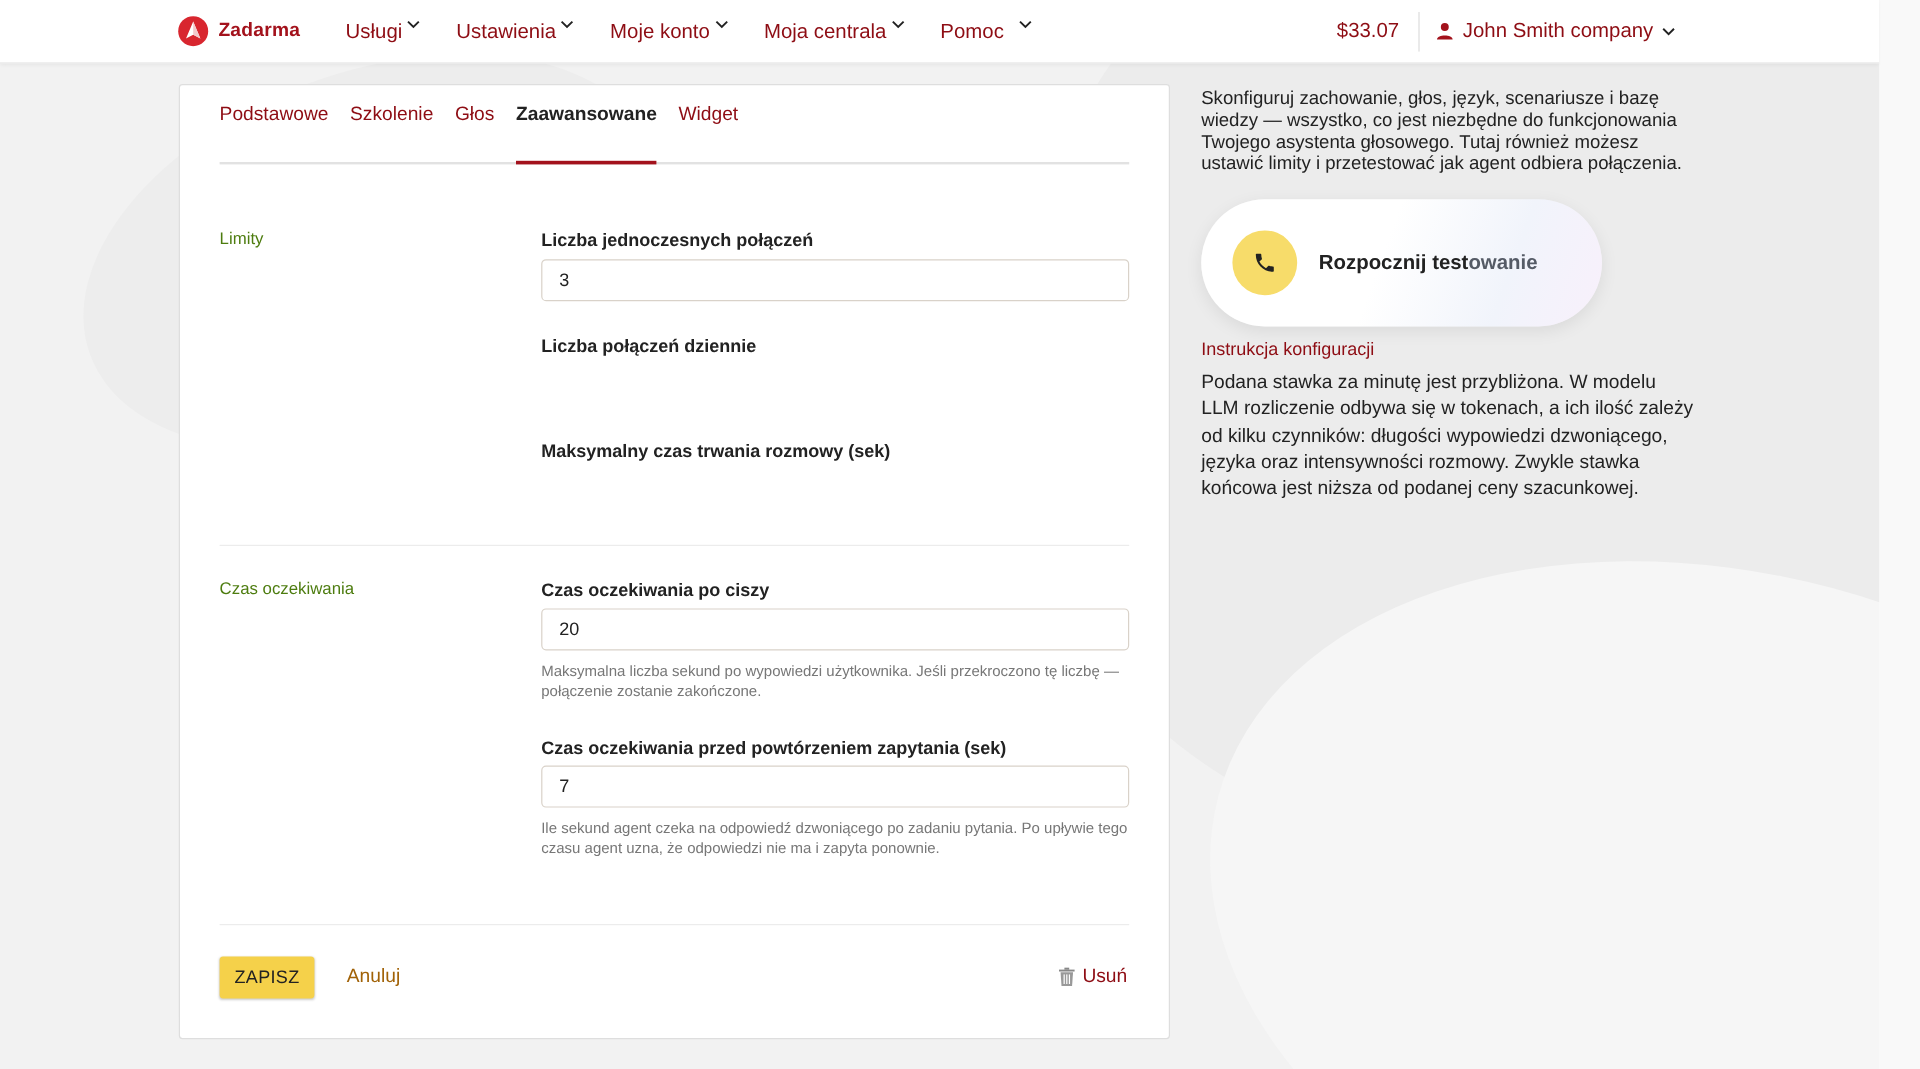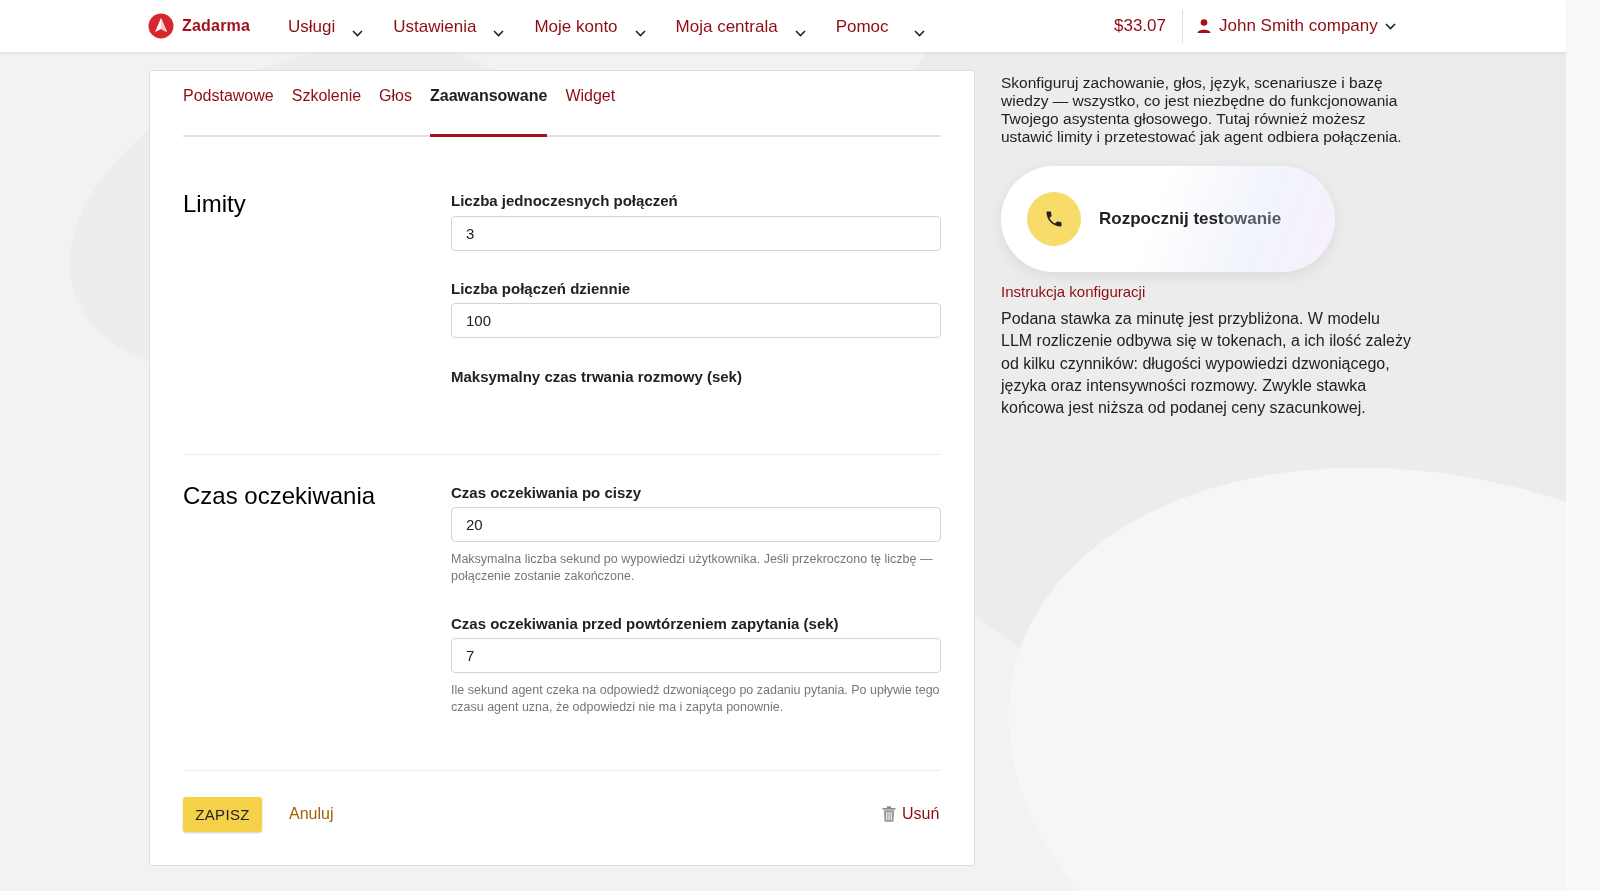--- a/index.html
+++ b/index.html
@@ -34,21 +34,21 @@
     z-index: 2;
   }
   .logo {
     position: absolute; left: 148px; top: 13px; display: flex; align-items: center; gap: 8px;
     text-decoration: none;
   }
   .logo-mark { width: 26px; height: 26px; }
   .logo-text { color: #a3121c; font-size: 16px; font-weight: bold; letter-spacing: 0.2px; }
   .nav { position: absolute; left: 288px; top: 0; height: 53px; display: flex; align-items: center; }
   .nav-item {
-    color: #8e0d14; font-size: 17px; display: flex; align-items: flex-end; gap: 17px;
+    color: #8e0d14; font-size: 17px; display: flex; align-items: flex-start; gap: 4px;
     margin-right: 30px; cursor: pointer;
   }
   .chev { width: 11px; height: 7px; }
   .balance {
     position: absolute; left: 1114px; top: 16px; color: #8e0d14; font-size: 17px;
   }
   .vsep { position: absolute; left: 1182px; top: 10px; width: 1px; height: 33px; background: #ddd; }
   .account {
     position: absolute; left: 1196px; top: 16px; display: flex; align-items: center; gap: 7px;
     color: #8e0d14; font-size: 17px; cursor: pointer;
@@ -67,21 +67,21 @@
   .tab {
     font-size: 16px; color: #8e0d14; padding-bottom: 30px; margin-right: 18px;
     cursor: pointer; position: relative;
   }
   .tab.active { color: #222; font-weight: bold; }
   .tab.active::after {
     content: ""; position: absolute; left: 0; right: 0; bottom: -2px; height: 3px; background: #a3121c;
   }
 
   .section-title {
-    position: absolute; left: 33px; font-size: 24px; color: #000000;
+    position: absolute; left: 33px; font-size: 14px; color: #4d7c0f;
   }
   .field-label {
     position: absolute; left: 301px; font-size: 15px; font-weight: bold; color: #222;
   }
   .input {
     position: absolute; left: 301px; width: 490px; height: 35px;
     border: 1px solid #d9d2c9; border-radius: 4px; background: #fff;
     font-size: 15px; color: #222; padding: 0 14px; line-height: 33px;
   }
   .hint {
@@ -201,21 +201,20 @@
     <div class="tab active">Zaawansowane</div>
     <div class="tab">Widget</div>
   </div>
 
   <div class="section-title" style="top:119px">Limity</div>
 
   <div class="field-label" style="top:121px">Liczba jednoczesnych połączeń</div>
   <div class="input" style="top:145px">3</div>
 
   <div class="field-label" style="top:209px">Liczba połączeń dziennie</div>
-  <div class="input" style="top:232px">100</div>
 
   <div class="field-label" style="top:297px">Maksymalny czas trwania rozmowy (sek)</div>
 
   <div class="hsep" style="top:383px"></div>
 
   <div class="section-title" style="top:411px">Czas oczekiwania</div>
 
   <div class="field-label" style="top:413px">Czas oczekiwania po ciszy</div>
   <div class="input" style="top:436px">20</div>
   <div class="hint" style="top:480px">Maksymalna liczba sekund po wypowiedzi użytkownika. Jeśli przekroczono tę liczbę — połączenie zostanie zakończone.</div>

